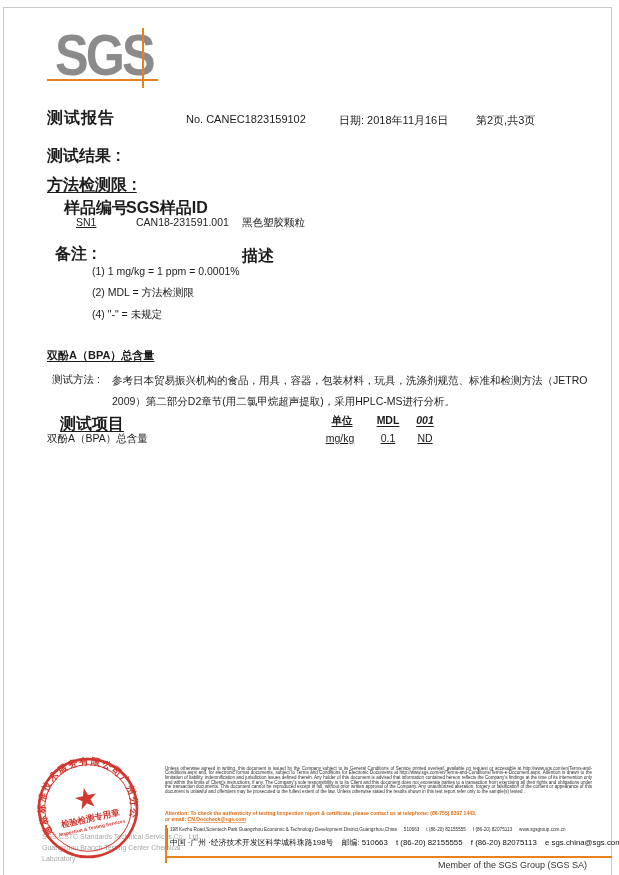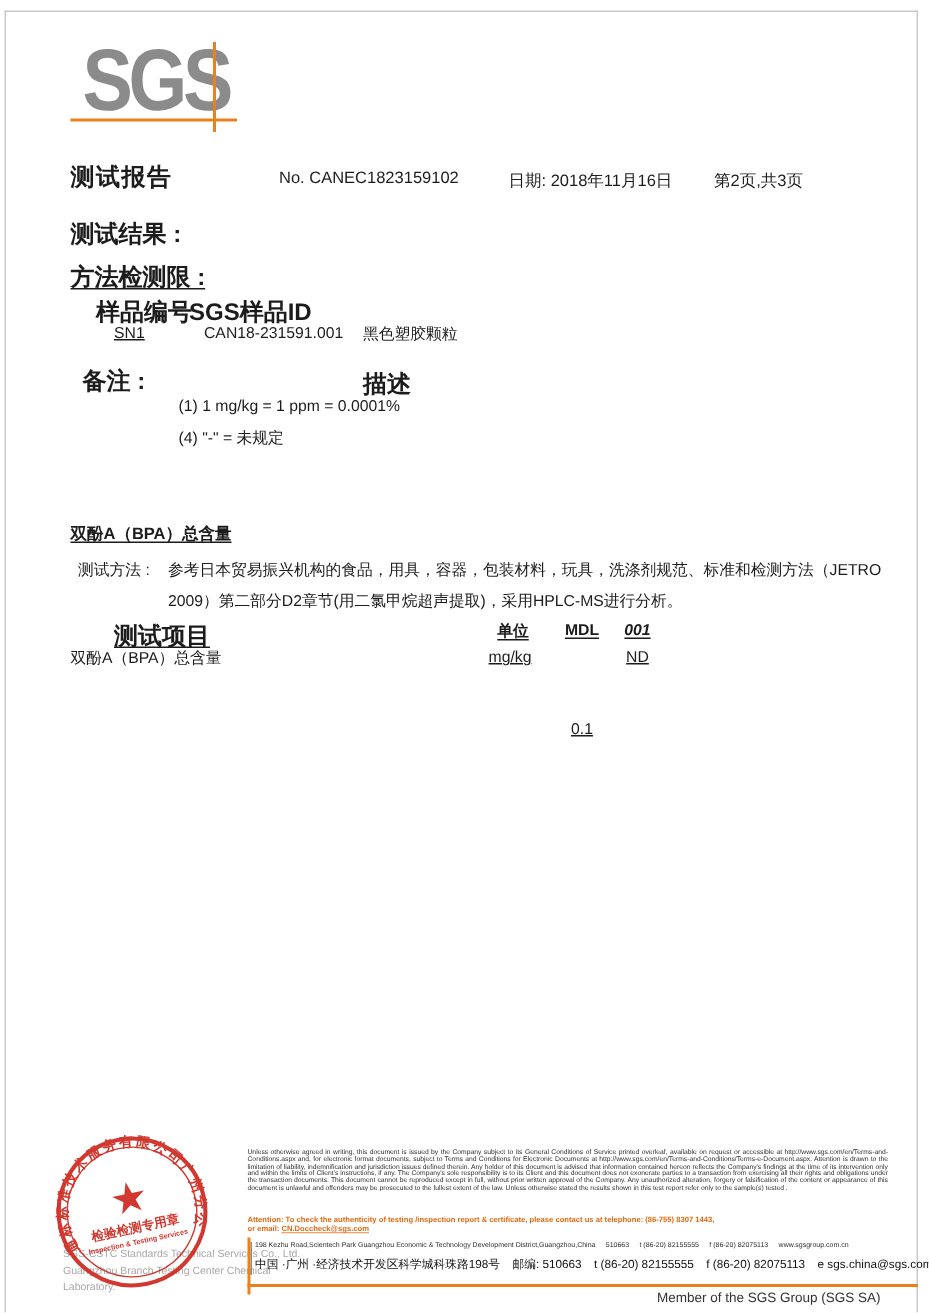--- a/index.html
+++ b/index.html
@@ -15,21 +15,21 @@
   .logo{left:55px;top:25px;font-size:53px;font-weight:bold;color:#8b8b8b;
         letter-spacing:-3px;transform:scale(0.95,1.1);transform-origin:left top;line-height:1;}
   
   .title{left:47px;top:108px;font-size:16px;font-weight:bold;letter-spacing:1px;}
   .hmeta{font-size:11px;top:113px;}
   
   .lbl{font-size:16px;font-weight:bold;}
   .txt{font-size:10.5px;}
   .und{text-decoration:underline;text-underline-offset:2px;}
   
-  .remarks{left:92px;top:261px;font-size:10.5px;line-height:21.4px;margin-left:27px;}
+  .remarks{left:92px;top:261px;font-size:10.5px;line-height:21.4px;}
   
   .method{left:112px;top:370px;width:482px;font-size:10.5px;line-height:20.5px;}
   .cell{position:absolute;font-size:10.5px;text-align:center;text-decoration:underline;}
   
   .legalwrap{left:165px;top:766px;width:427px;height:48px;}
   .legal{width:854px;font-size:9px;line-height:9.35px;color:#2e2e2e;
          transform:scale(0.5);transform-origin:left top;text-align:justify;}
   .attwrap{left:165px;top:811px;width:427px;}
   .attention{width:806px;font-size:9.6px;line-height:10.8px;font-weight:bold;color:#e06a10;
              transform:scale(0.53);transform-origin:left top;}
@@ -65,34 +65,35 @@
 <div class="abs lbl" style="left:64px;top:198px;">样品编号</div>
 <div class="abs lbl" style="left:126px;top:198px;">SGS样品ID</div>
 <div class="abs lbl" style="left:242px;top:198px;margin-top:48px;">描述</div>
 <div class="abs txt" style="left:76px;top:216px;text-decoration:underline;">SN1</div>
 <div class="abs txt" style="left:136px;top:216px;">CAN18-231591.001</div>
 <div class="abs txt" style="left:242px;top:216px;">黑色塑胶颗粒</div>
 
 <div class="abs lbl" style="left:55px;top:244px;">备注 :</div>
 <div class="abs remarks">
   <div>(1) 1 mg/kg = 1 ppm = 0.0001%</div>
+  <div>(2) MDL = 方法检测限</div>
   <div>(4) "-" = 未规定</div>
 </div>
 
 <div class="abs lbl und" style="left:47px;top:348px;font-size:11px;">双酚A（BPA）总含量</div>
 <div class="abs txt" style="left:52px;top:373px;">测试方法 :</div>
 <div class="abs method">参考日本贸易振兴机构的食品，用具，容器，包装材料，玩具，洗涤剂规范、标准和检测方法（JETRO 2009）第二部分D2章节(用二氯甲烷超声提取)，采用HPLC-MS进行分析。</div>
 
-<div class="abs lbl und" style="left:60px;top:414px;margin-left:16px;">测试项目</div>
+<div class="abs lbl und" style="left:60px;top:414px;">测试项目</div>
 <div class="cell lbl und" style="left:323px;top:414px;width:38px;">单位</div>
 <div class="cell lbl und" style="left:369px;top:414px;width:38px;">MDL</div>
 <div class="cell lbl und" style="left:407px;top:414px;width:36px;font-style:italic;">001</div>
 <div class="abs txt" style="left:47px;top:432px;">双酚A（BPA）总含量</div>
 <div class="cell" style="left:321px;top:432px;width:38px;">mg/kg</div>
-<div class="cell" style="left:369px;top:432px;width:38px;margin-top:48px;">0.1</div>
+<div class="cell" style="left:369px;top:432px;width:38px;">0.1</div>
 <div class="cell" style="left:407px;top:432px;width:36px;">ND</div>
 
 <div class="abs company">
   <div>SGS-CSTC Standards Technical Services Co., Ltd.</div>
   <div>Guangzhou Branch Testing Center Chemical Laboratory.</div>
 </div>
 
 <div class="abs stamp">
   <svg viewBox="0 0 100 100" width="104" height="104">
     <circle cx="50" cy="50" r="47" fill="none" stroke="#cf2e24" stroke-width="2.6"></circle>

